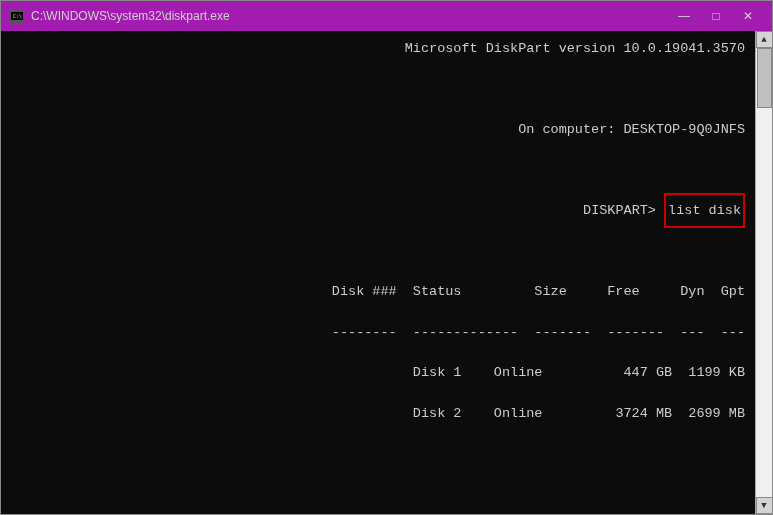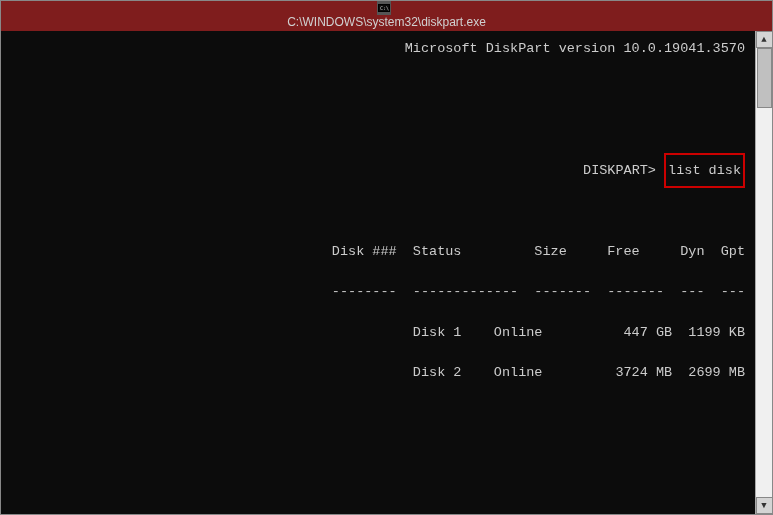--- a/index.html
+++ b/index.html
@@ -15,29 +15,28 @@
 
     .window {
       width: 773px;
       height: 515px;
       display: flex;
       flex-direction: column;
       border: 1px solid #888;
     }
 
     .title-bar {
-      background: #7f1d1d;
+      background: #a21caf;
       color: #fff;
       height: 30px;
       display: flex;
       align-items: center;
       padding: 0 8px;
       flex-shrink: 0;
       user-select: none;
-      flex-direction: column;
     }
 
     .title-bar-icon {
       width: 16px;
       height: 16px;
       margin-right: 6px;
       display: flex;
       align-items: center;
       justify-content: center;
     }
@@ -154,20 +153,21 @@
       <div class="title-btn">—</div>
       <div class="title-btn">□</div>
       <div class="title-btn close">✕</div>
     </div>
   </div>
 
   <div class="window-body">
 
     <div class="terminal"><span class="line">Microsoft DiskPart version 10.0.19041.3570</span>
 <span class="line"> </span>
+<span class="line">On computer: DESKTOP-9Q0JNFS</span>
 <span class="line"> </span>
 <span class="line"><span>DISKPART&gt; </span><span class="cmd-highlight">list disk</span></span>
 <span class="line"> </span>
 <span class="line">  Disk ###  Status         Size     Free     Dyn  Gpt</span>
 <span class="line">  --------  -------------  -------  -------  ---  ---</span>
 <span class="line">  Disk 1    Online          447 GB  1199 KB</span>
 <span class="line">  Disk 2    Online         3724 MB  2699 MB</span>
 
 
 

